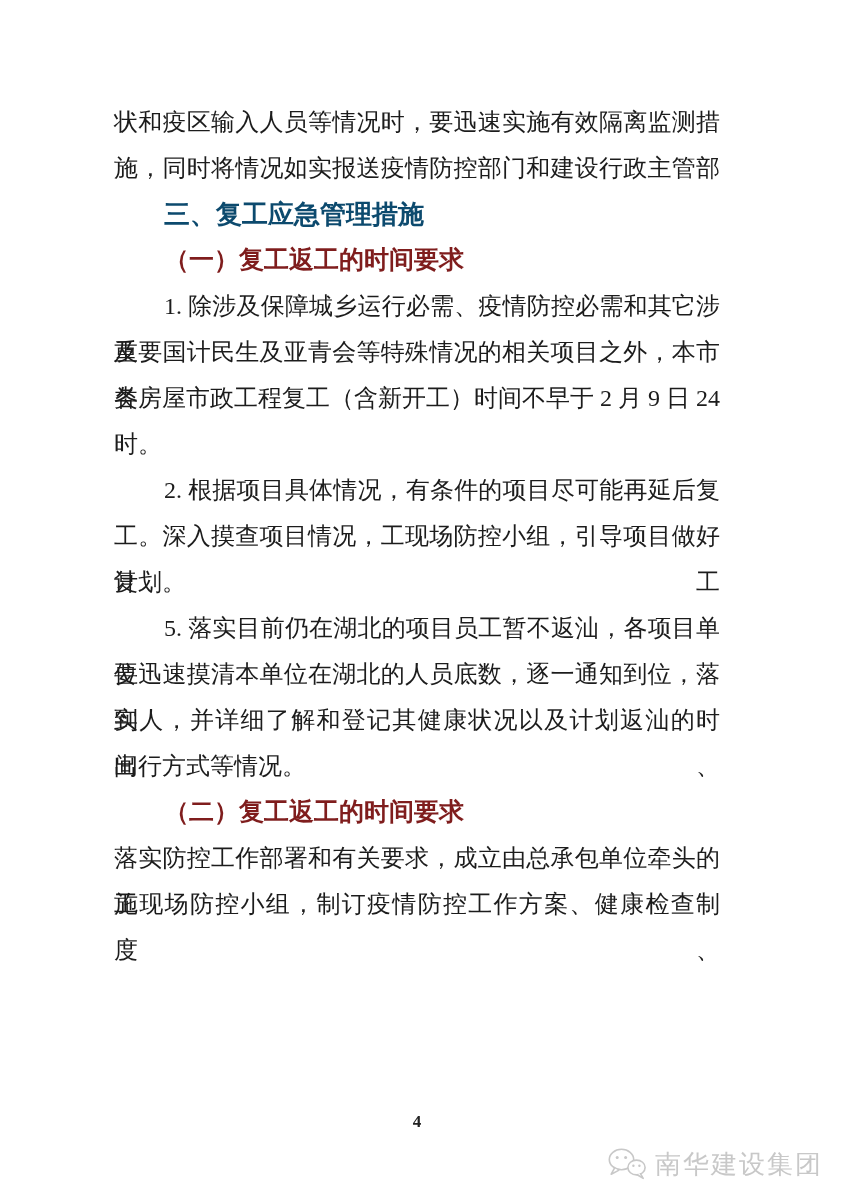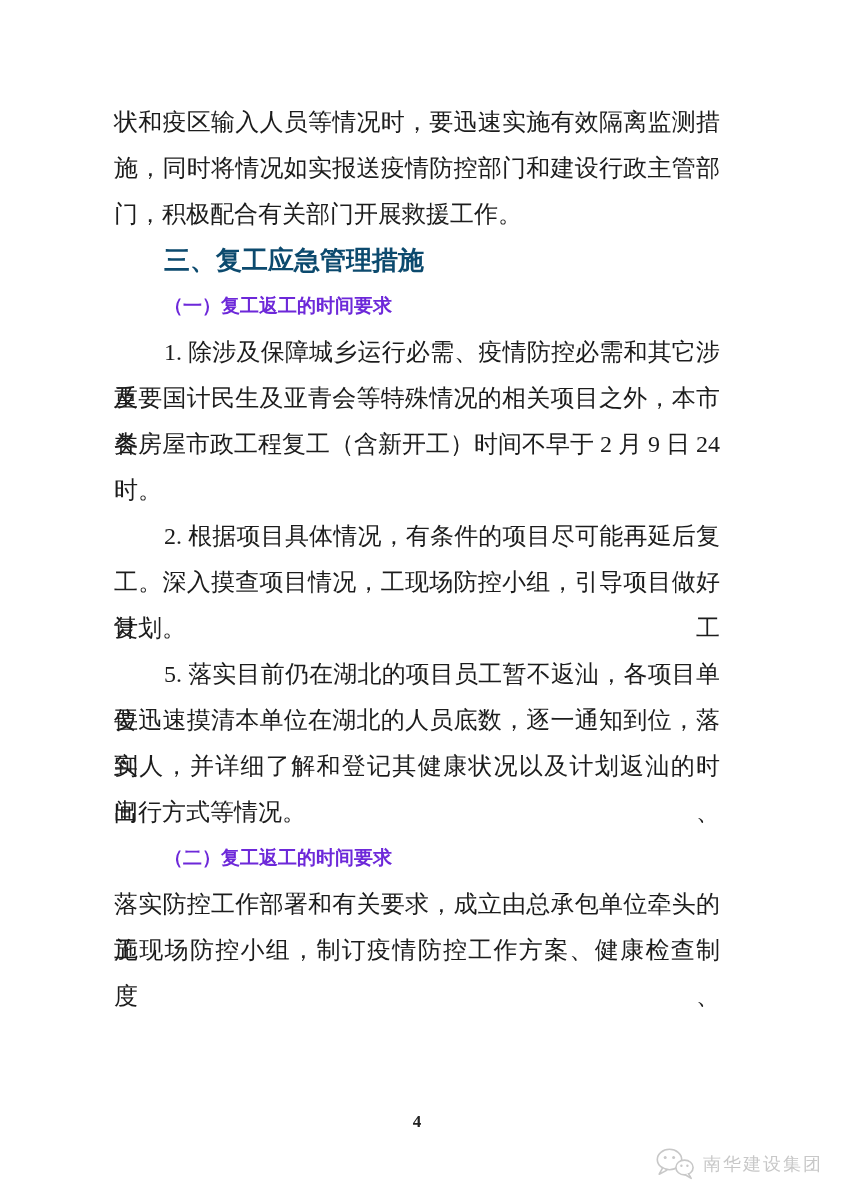--- a/index.html
+++ b/index.html
@@ -34,57 +34,56 @@
   }
   .line.indent { text-indent: 50px; }
   .line.heading {
     font-family: "Liberation Sans", "DejaVu Sans", sans-serif;
     font-weight: 700;
     font-size: 26px;
     color: #0c4a6e;
   }
   .line.subheading {
     font-weight: 700;
-    font-size: 19px;
-    color: #6d28d9;
+    font-size: 25px;
+    color: #7f1d1d;
   }
   .page-number {
     position: absolute;
     top: 1112px;
     left: 114px; width: 606px;
     text-align: center;
     font-size: 17px;
     font-weight: 700;
     color: #222222;
     font-family: "Liberation Serif", "DejaVu Serif", serif;
   }
   .watermark {
     position: absolute;
     top: 1146px;
     right: 24px;
     display: flex;
     align-items: center;
     gap: 7px;
     color: #c8c8c8;
-    font-size: 18px;
+    font-size: 26px;
     letter-spacing: 2px;
     font-family: Liberation Sans, sans-serif;
     user-select: none;
   }
   .watermark svg { display: block; }
 </style>
 </head>
 <body>
 
 <div class="page">
 
   <div class="text-column">
       <div class="line body full">状和疫区输入人员等情况时，要迅速实施有效隔离监测措</div>
       <div class="line body full">施，同时将情况如实报送疫情防控部门和建设行政主管部</div>
-      <div class="line body">门，积极配合有关部门开展救援工作。</div>
       <div class="line heading indent">三、复工应急管理措施</div>
       <div class="line subheading indent">（一）复工返工的时间要求</div>
       <div class="line body full indent">1. 除涉及保障城乡运行必需、疫情防控必需和其它涉及</div>
       <div class="line body full">重要国计民生及亚青会等特殊情况的相关项目之外，本市各</div>
       <div class="line body full">类房屋市政工程复工（含新开工）时间不早于 2 月 9 日 24</div>
       <div class="line body">时。</div>
       <div class="line body full indent">2. 根据项目具体情况，有条件的项目尽可能再延后复</div>
       <div class="line body full">工。深入摸查项目情况，工现场防控小组，引导项目做好复工</div>
       <div class="line body">计划。</div>
       <div class="line body full indent">5. 落实目前仍在湖北的项目员工暂不返汕，各项目单位</div>

